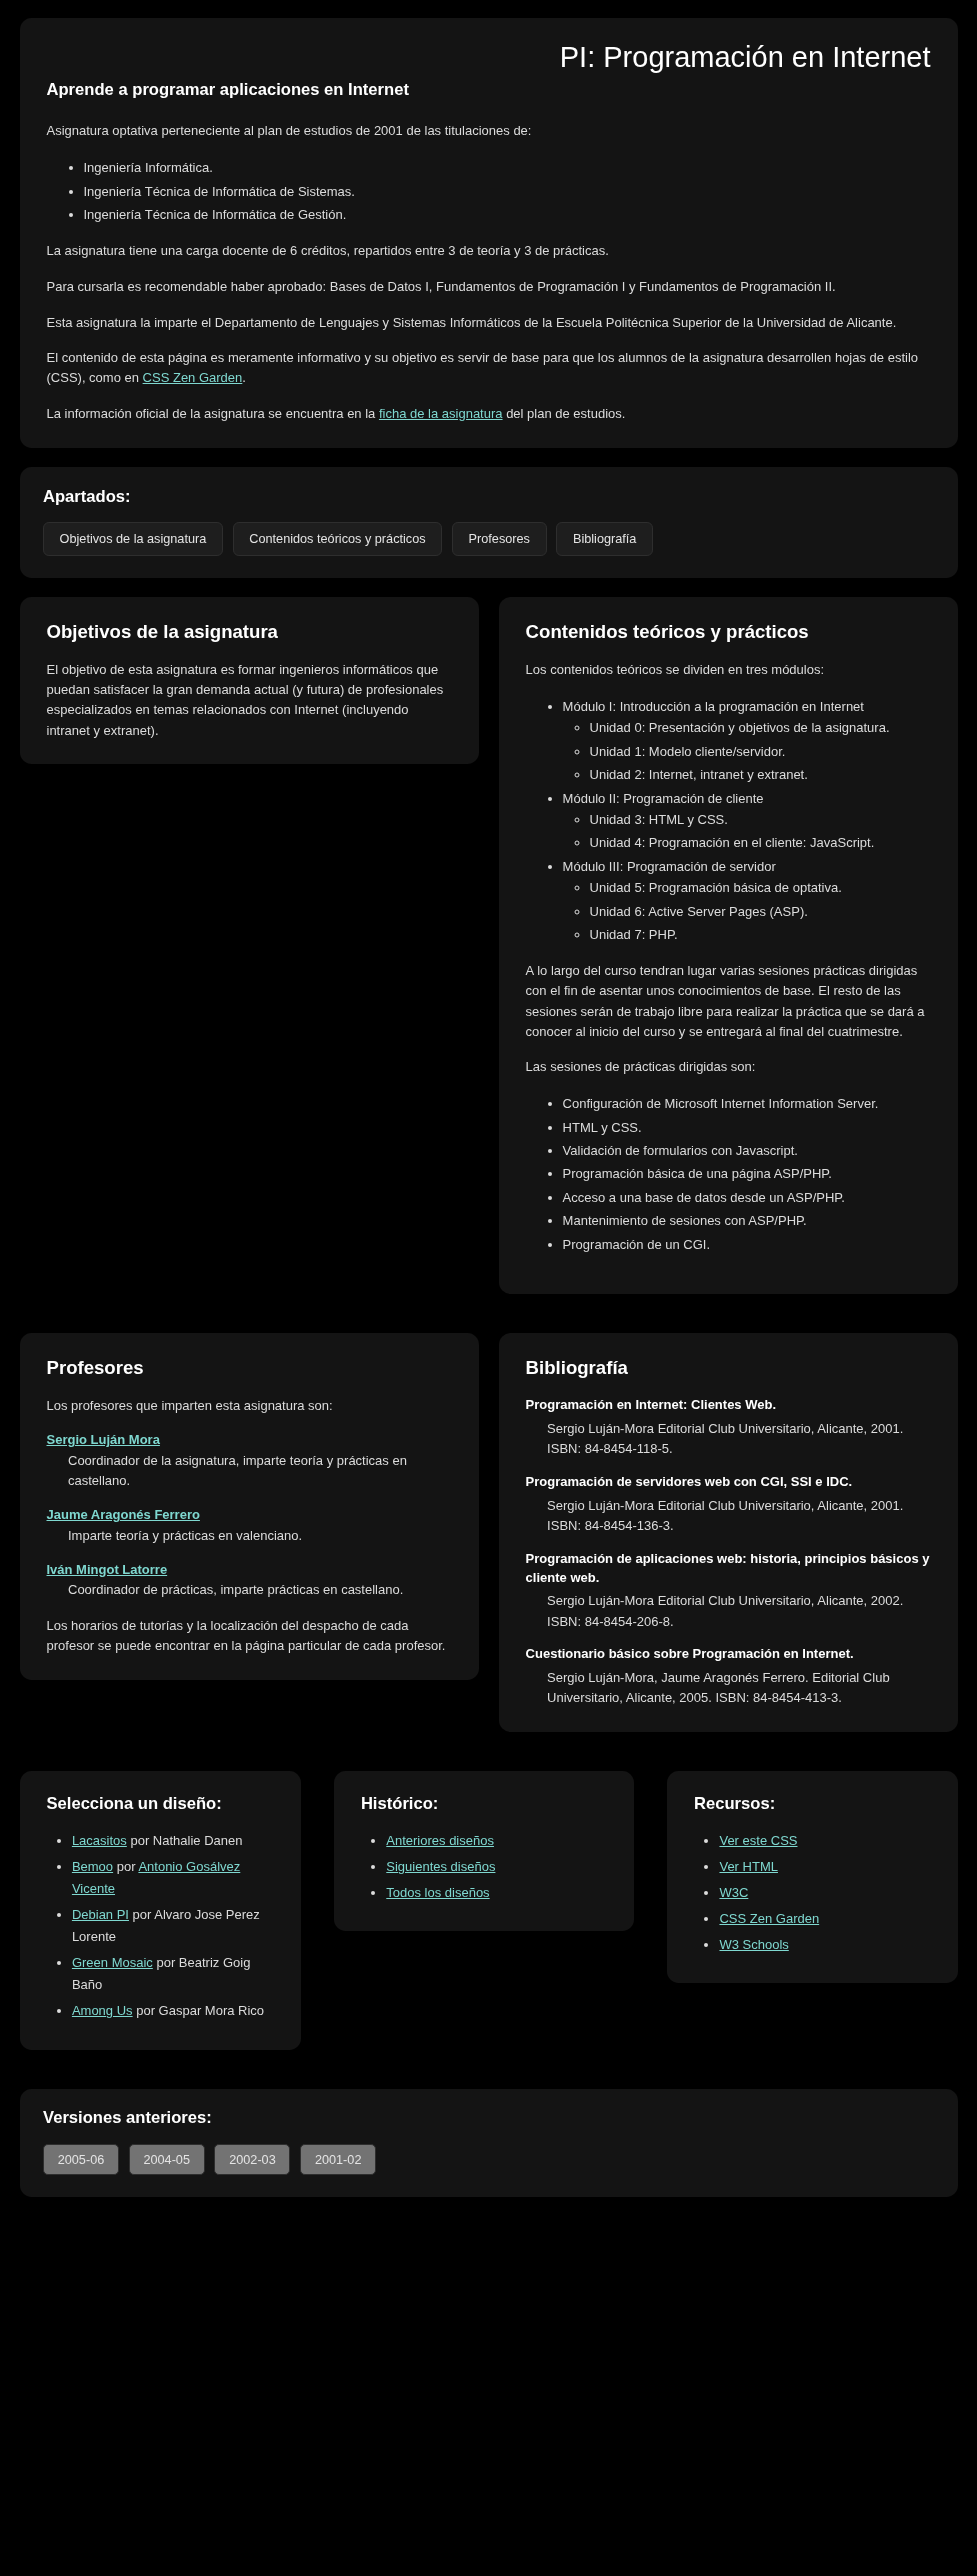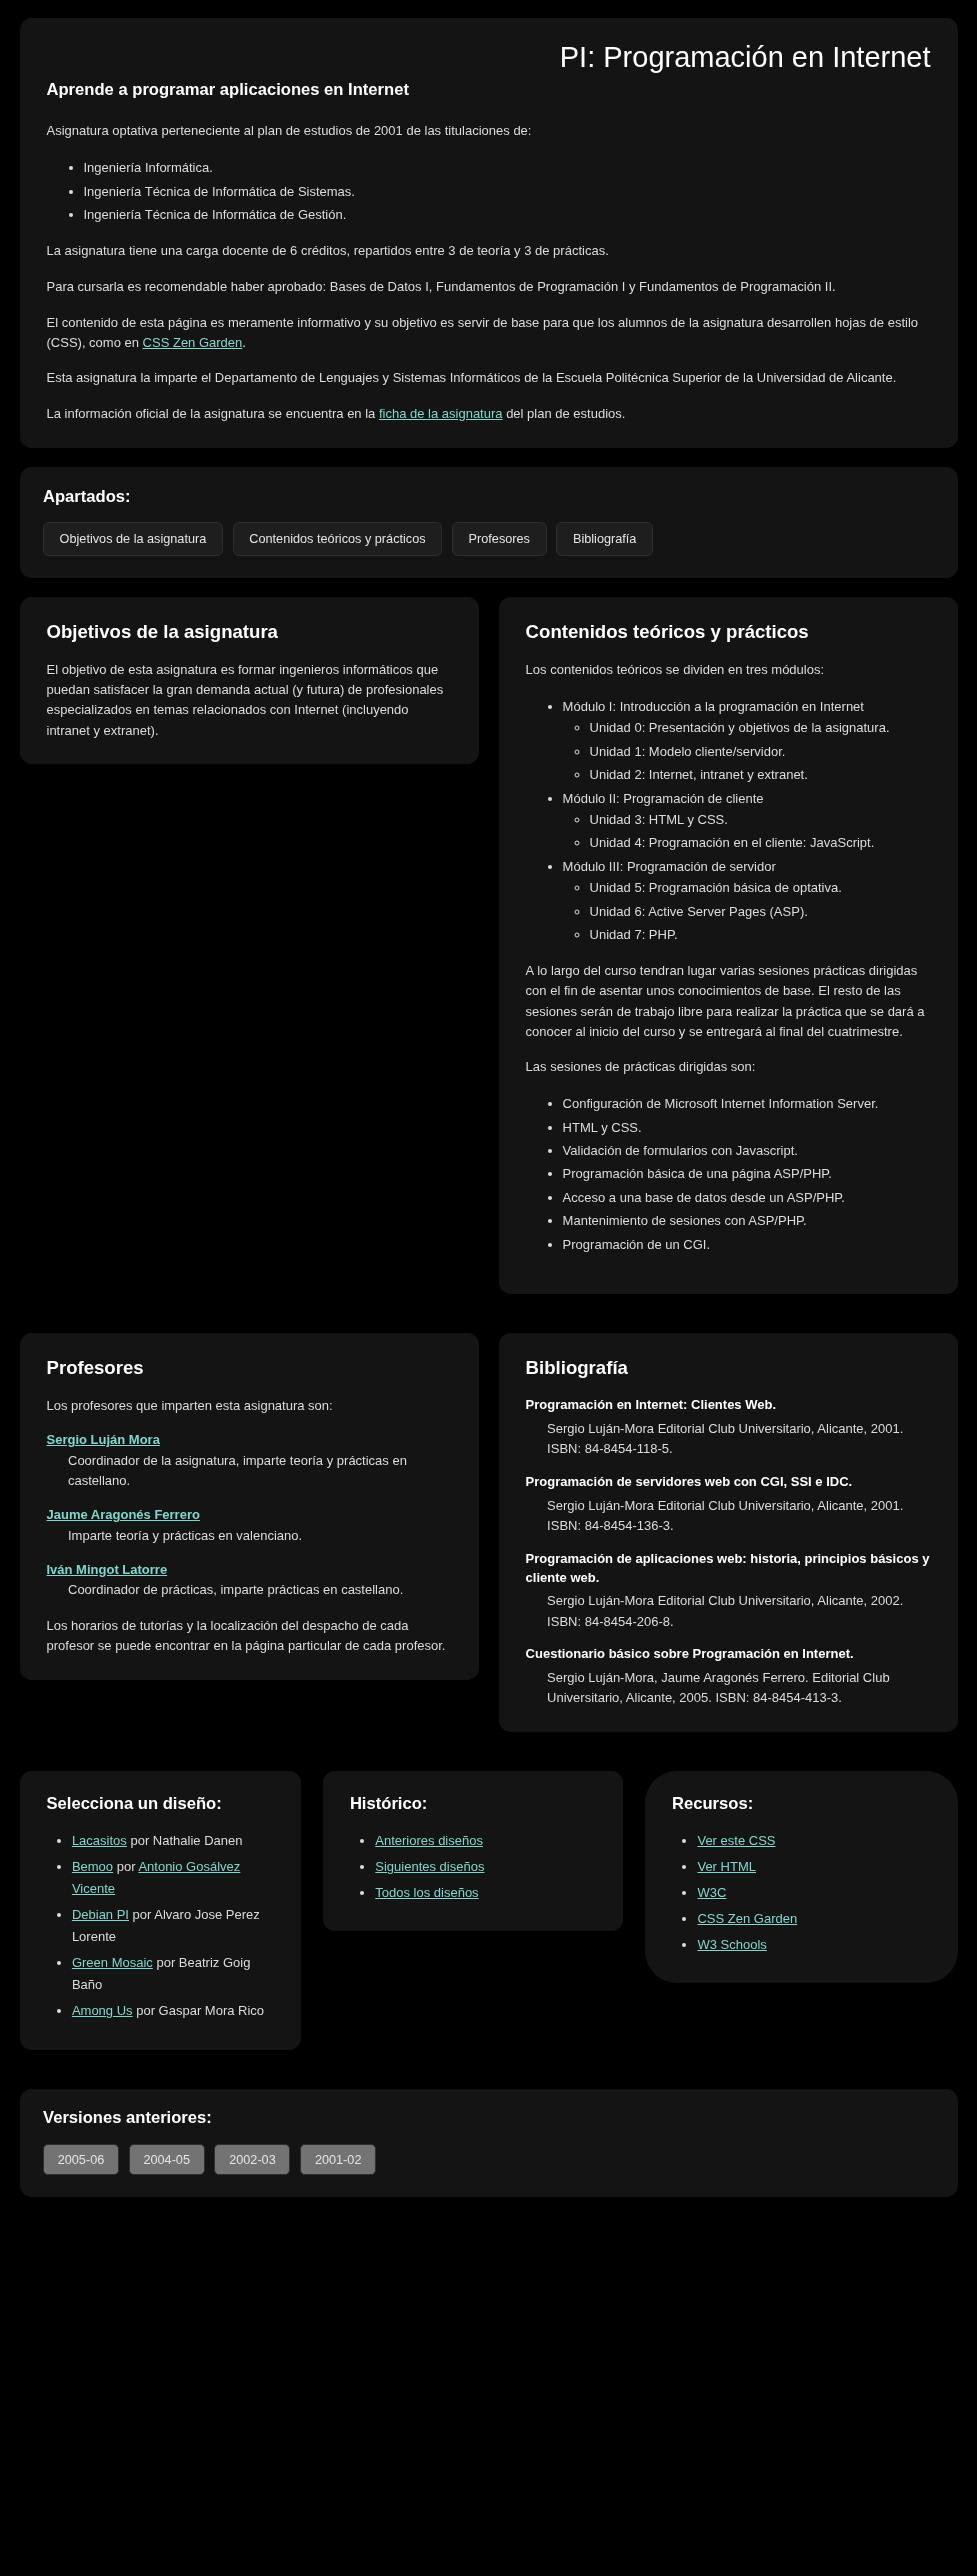--- a/index.html
+++ b/index.html
@@ -125,27 +125,27 @@
     line-height: 1.55;
     color: #dcdcdc;
     margin: 0 0 13.7px 0;
     padding-left: 21.5px;
   }
   .bib-ref:last-child { margin-bottom: 0; }
 
   
   .row3 {
     display: flex;
-    gap: 22px;
+    gap: 33px;
     align-items: flex-start;
     margin-bottom: 19.5px;
   }
   .c1 { width: 30%; }
   .c2 { width: 32%; }
-  .c3 { flex: 1; border-radius: 32px; }
+  .c3 { flex: 1; }
   .mini-title {
     font-size: 16.6px;
     font-weight: bold;
     color: #ffffff;
     margin: 0 0 15.6px 0;
   }
   .link-list {
     margin: 0;
     padding-left: 25.4px;
     font-size: 13px;
@@ -177,22 +177,22 @@
   <h1>PI: Programación en Internet</h1>
   <h2 class="subtitle">Aprende a programar aplicaciones en Internet</h2>
   <p>Asignatura optativa perteneciente al plan de estudios de 2001 de las titulaciones de:</p>
   <ul>
     <li>Ingeniería Informática.</li>
     <li>Ingeniería Técnica de Informática de Sistemas.</li>
     <li>Ingeniería Técnica de Informática de Gestión.</li>
   </ul>
   <p>La asignatura tiene una carga docente de 6 créditos, repartidos entre 3 de teoría y 3 de prácticas.</p>
   <p>Para cursarla es recomendable haber aprobado: Bases de Datos I, Fundamentos de Programación I y Fundamentos de Programación II.</p>
+  <p>Esta asignatura la imparte el Departamento de Lenguajes y Sistemas Informáticos de la Escuela Politécnica Superior de la Universidad de Alicante.</p>
   <p><span>El contenido de esta página es meramente informativo y su objetivo es servir de base para que los alumnos de la asignatura desarrollen hojas de estilo (CSS), como en </span><a href="#">CSS Zen Garden</a><span>.</span></p>
-  <p>Esta asignatura la imparte el Departamento de Lenguajes y Sistemas Informáticos de la Escuela Politécnica Superior de la Universidad de Alicante.</p>
   <p><span>La información oficial de la asignatura se encuentra en la </span><a href="#">ficha de la asignatura</a><span> del plan de estudios.</span></p>
 </div>
 
 <div class="card nav-card">
   <div class="nav-title">Apartados:</div>
   <div class="nav-list">
     <div class="nav-item">Objetivos de la asignatura</div>
     <div class="nav-item">Contenidos teóricos y prácticos</div>
     <div class="nav-item">Profesores</div>
     <div class="nav-item">Bibliografía</div>

